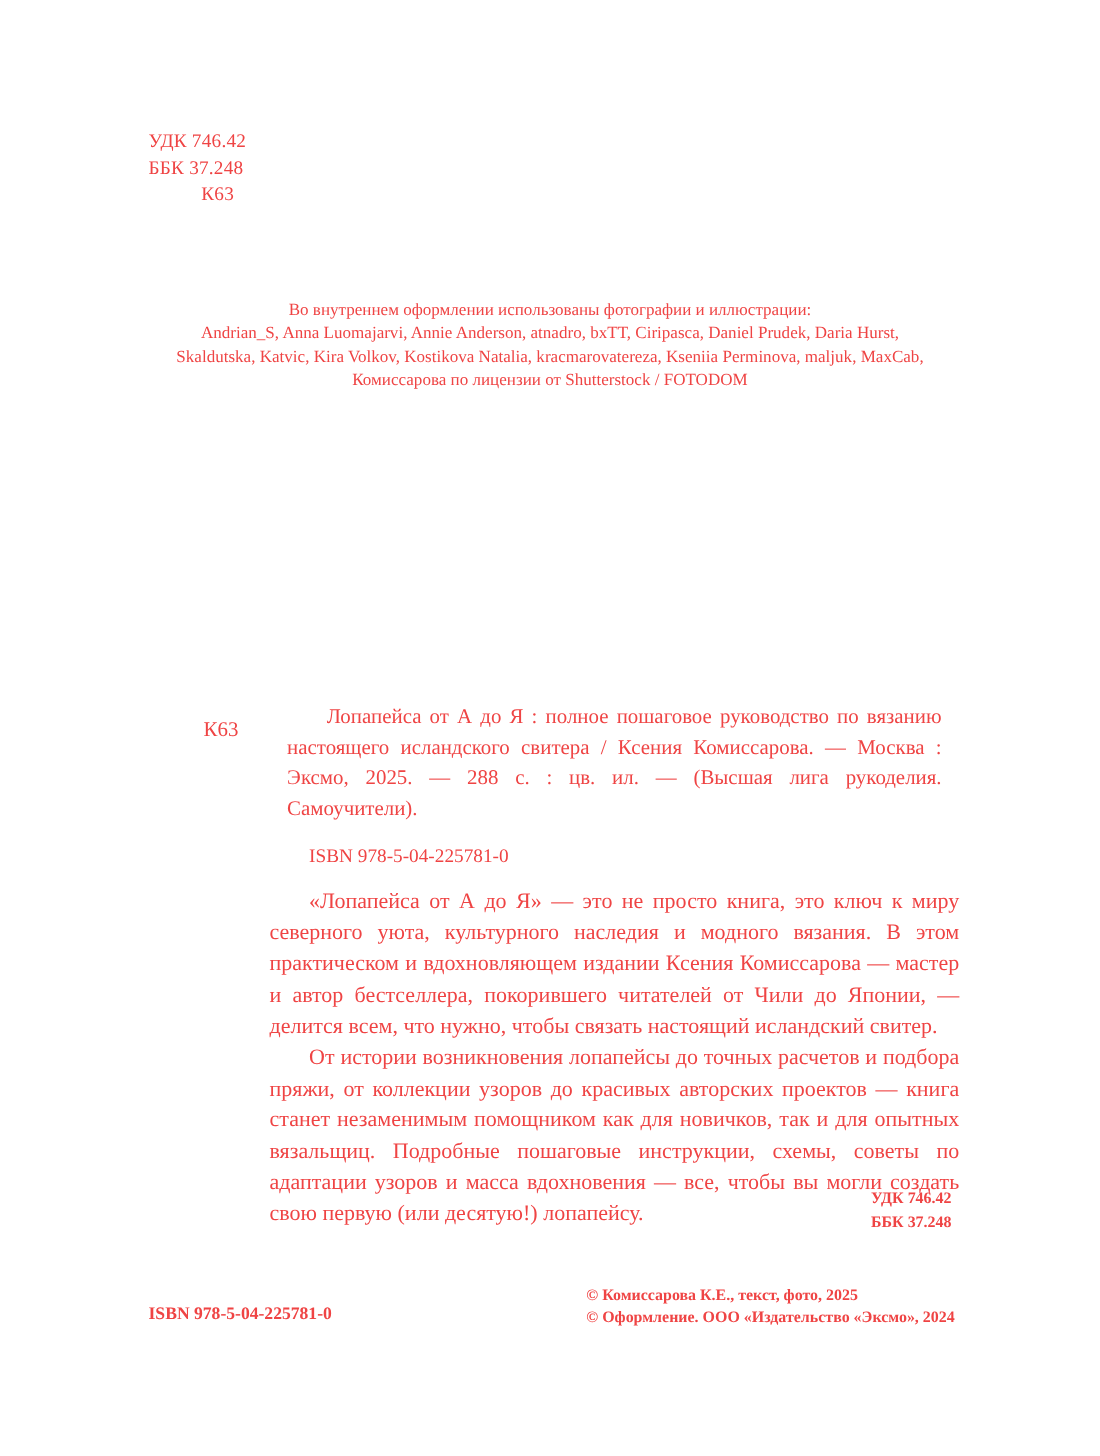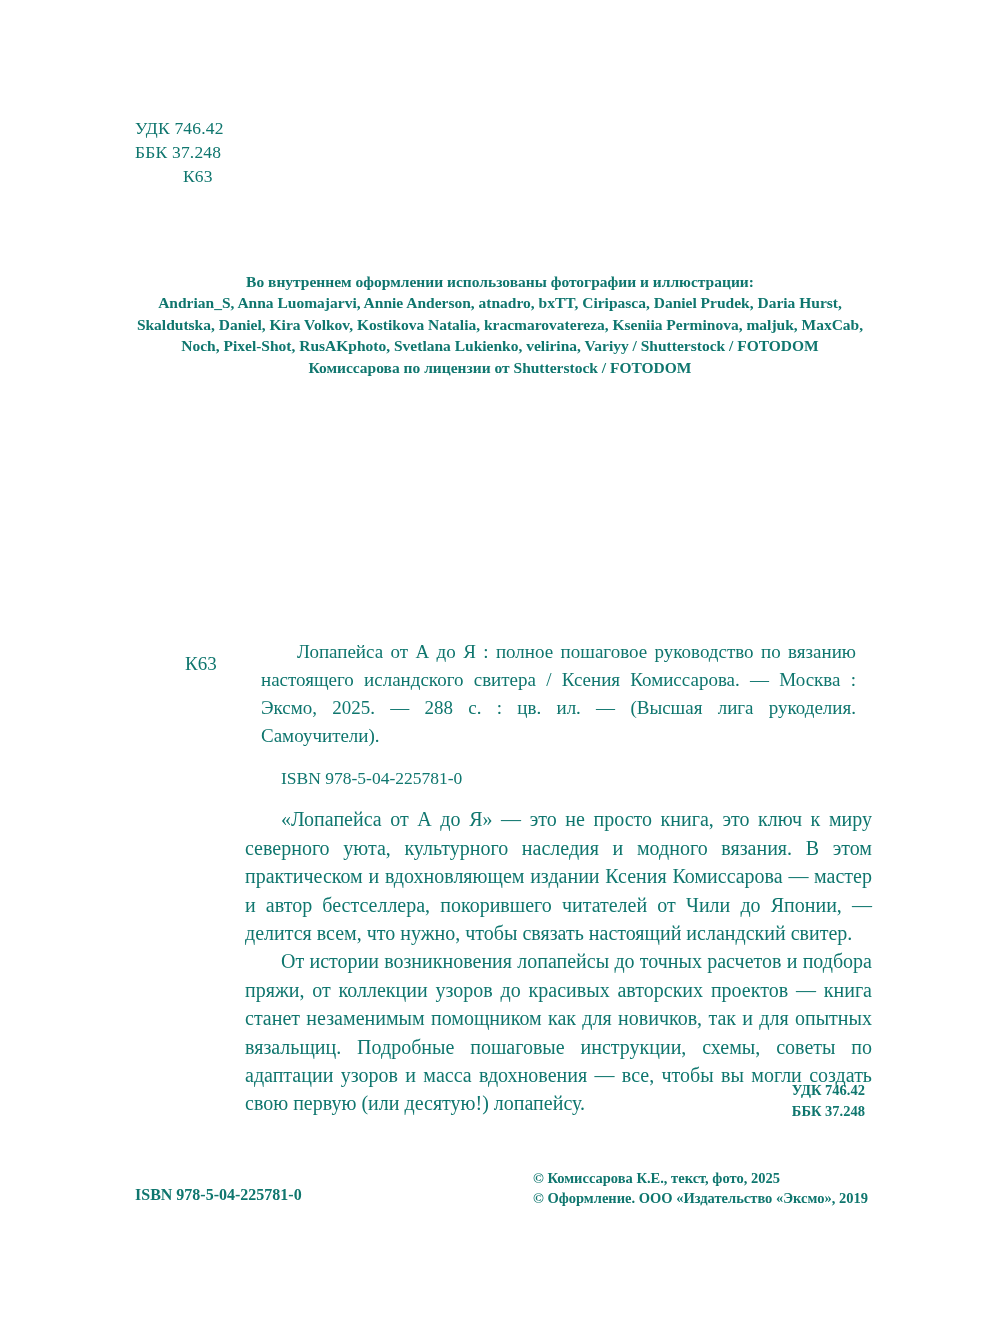--- a/index.html
+++ b/index.html
@@ -6,21 +6,21 @@
     margin: 0;
     padding: 0;
     background: #ffffff;
   }
   .page {
     position: relative;
     width: 1000px;
     height: 1324px;
     margin: 0 auto;
     background: #ffffff;
-    color: #0f766e;
+    color: #ef4444;
     font-family: "Liberation Serif", "DejaVu Serif", serif;
     overflow: hidden;
   }
 
   
   .top-codes {
     position: absolute;
     left: 135px;
     top: 116px;
     font-size: 17.5px;
@@ -33,21 +33,20 @@
 
   
   .credits {
     position: absolute;
     left: 60px;
     right: 60px;
     top: 271px;
     text-align: center;
     font-size: 15.5px;
     line-height: 1.38;
-    font-weight: bold;
   }
 
   
   .catalog {
     position: absolute;
     left: 245px;
     top: 622px;
     width: 627px;
     font-size: 19px;
     line-height: 1.47;
@@ -117,22 +116,21 @@
 
   <div class="top-codes">
     <div>УДК 746.42</div>
     <div>ББК 37.248</div>
     <div class="sign">К63</div>
   </div>
 
   <div class="credits">
     <div>Во внутреннем оформлении использованы фотографии и иллюстрации:</div>
     <div>Andrian_S, Anna Luomajarvi, Annie Anderson, atnadro, bxTT, Ciripasca, Daniel Prudek, Daria Hurst,</div>
-    <div>Skaldutska, Daniel, Kira Volkov, Kostikova Natalia, kracmarovatereza, Kseniia Perminova, maljuk, MaxCab,</div>
-    <div>Noch, Pixel-Shot, RusAKphoto, Svetlana Lukienko, velirina, Variyy / Shutterstock / FOTODOM</div>
+    <div>Skaldutska, Katvic, Kira Volkov, Kostikova Natalia, kracmarovatereza, Kseniia Perminova, maljuk, MaxCab,</div>
     <div>Комиссарова по лицензии от Shutterstock / FOTODOM</div>
   </div>
 
   <div class="k63-hang">К63</div>
 
   <div class="catalog">
     <p class="description">Лопапейса от А до Я : полное пошаговое руководство по вязанию настоящего исландского свитера / Ксения Комиссарова. — Москва : Эксмо, 2025. — 288 с. : цв. ил. — (Высшая лига рукоделия. Самоучители).</p>
     <div class="isbn-line">ISBN 978-5-04-225781-0</div>
     <div class="annotation">
       <p>«Лопапейса от А до Я» — это не просто книга, это ключ к миру северного уюта, культурного наследия и модного вязания. В этом практическом и вдохновляющем издании Ксения Комиссарова — мастер и автор бестселлера, покорившего читателей от Чили до Японии, — делится всем, что нужно, чтобы связать настоящий исландский свитер.</p>
@@ -142,16 +140,16 @@
 
   <div class="codes-right">
     <div>УДК 746.42</div>
     <div>ББК 37.248</div>
   </div>
 
   <div class="footer-isbn">ISBN 978-5-04-225781-0</div>
 
   <div class="footer-copy">
     <div>© Комиссарова К.Е., текст, фото, 2025</div>
-    <div>© Оформление. ООО «Издательство «Эксмо», 2019</div>
+    <div>© Оформление. ООО «Издательство «Эксмо», 2024</div>
   </div>
 
 </div>
 
 </body></html>

